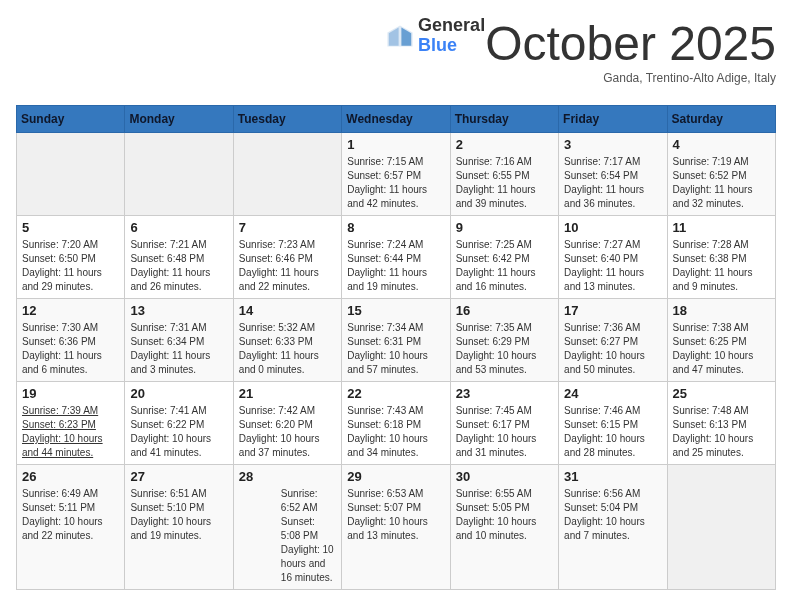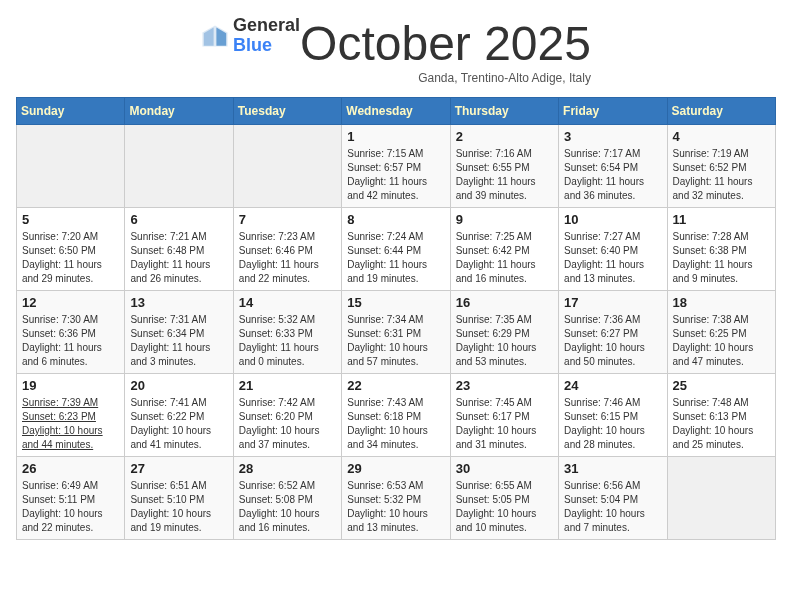--- a/index.html
+++ b/index.html
@@ -5,23 +5,23 @@
     * { box-sizing: border-box; margin: 0; padding: 0; }
     body {
       font-family: Arial, sans-serif;
       background: #fff;
       width: 792px;
       min-height: 612px;
       padding: 16px;
     }
     .header {
       display: flex;
-      justify-content: center;
+      justify-content: flex-end;
       align-items: flex-start;
-      margin-bottom: 12px;
+      margin-bottom: 20px;
     }
     .logo {
       display: flex;
       align-items: center;
       gap: 4px;
     }
     .logo-text {
       font-size: 18px;
       font-weight: bold;
       line-height: 1.1;
@@ -44,21 +44,21 @@
       font-size: 12px;
       color: #555;
     }
     .calendar {
       width: 100%;
       border-collapse: collapse;
       font-size: 11px;
     }
     .calendar thead th {
       background-color: #3578be;
-      color: #fef9c3;
+      color: #0f172a;
       padding: 6px 4px;
       text-align: left;
       font-size: 12px;
       font-weight: bold;
       border: 1px solid #2a68aa;
     }
     .calendar tbody td {
       vertical-align: top;
       border: 1px solid #ccc;
       padding: 4px 5px;
@@ -289,28 +289,28 @@
 Daylight: 10 hours and 22 minutes.</div>
         </td>
         <td>
           <span class="day-number">27</span>
           <div class="day-info" style="white-space: pre-line;">Sunrise: 6:51 AM
 Sunset: 5:10 PM
 Daylight: 10 hours and 19 minutes.</div>
         </td>
         <td>
           <span class="day-number">28</span>
-          <div class="day-info" style="white-space: pre-line;">Sunrise: 6:52 AM
+          <div class="day-info" style="white-space: pre-line; margin-left: 42px;">Sunrise: 6:52 AM
 Sunset: 5:08 PM
 Daylight: 10 hours and 16 minutes.</div>
         </td>
         <td>
           <span class="day-number">29</span>
           <div class="day-info" style="white-space: pre-line;">Sunrise: 6:53 AM
-Sunset: 5:32 PM
+Sunset: 5:07 PM
 Daylight: 10 hours and 13 minutes.</div>
         </td>
         <td>
           <span class="day-number">30</span>
           <div class="day-info" style="white-space: pre-line;">Sunrise: 6:55 AM
 Sunset: 5:05 PM
 Daylight: 10 hours and 10 minutes.</div>
         </td>
         <td>
           <span class="day-number">31</span>

